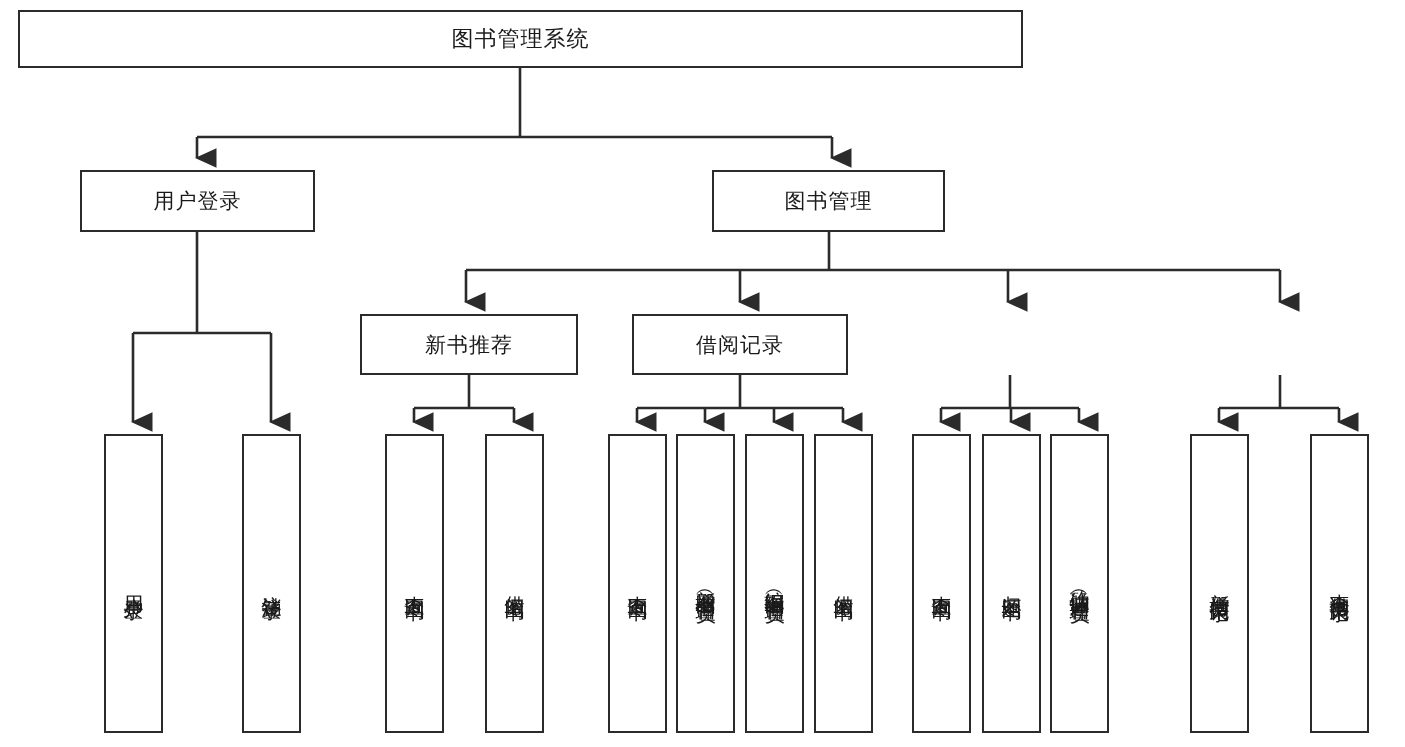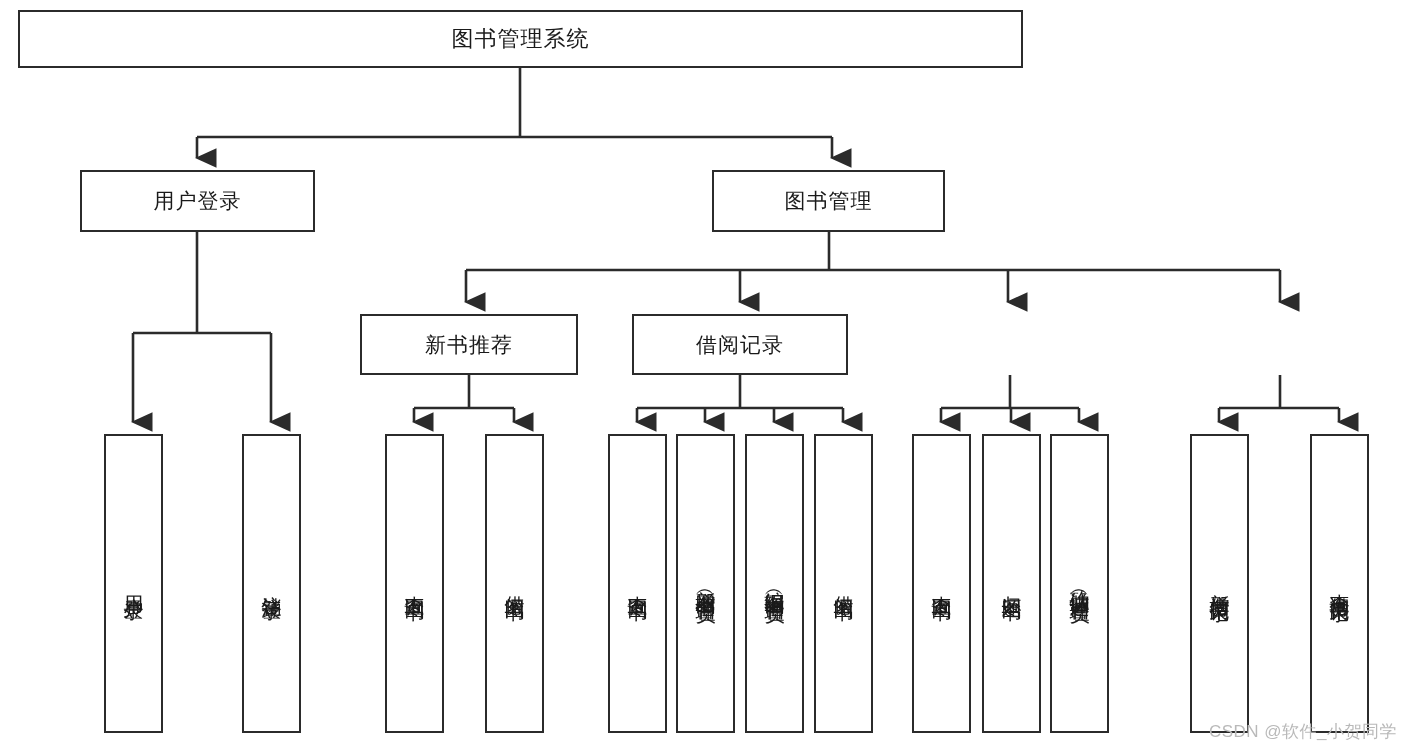--- a/index.html
+++ b/index.html
@@ -202,15 +202,14 @@
   </div>
 
   <div class="leaf" style="left:1190px; top:434px; width:59px; height:299px;">
     <span class="vtext">新增借阅记录</span>
   </div>
 
   <div class="leaf" style="left:1310px; top:434px; width:59px; height:299px;">
     <span class="vtext">查询借阅记录</span>
   </div>
 
-  <div class="watermark">CSDN @软件_小贺同学</div>
 
 </div>
 
 </body></html>

